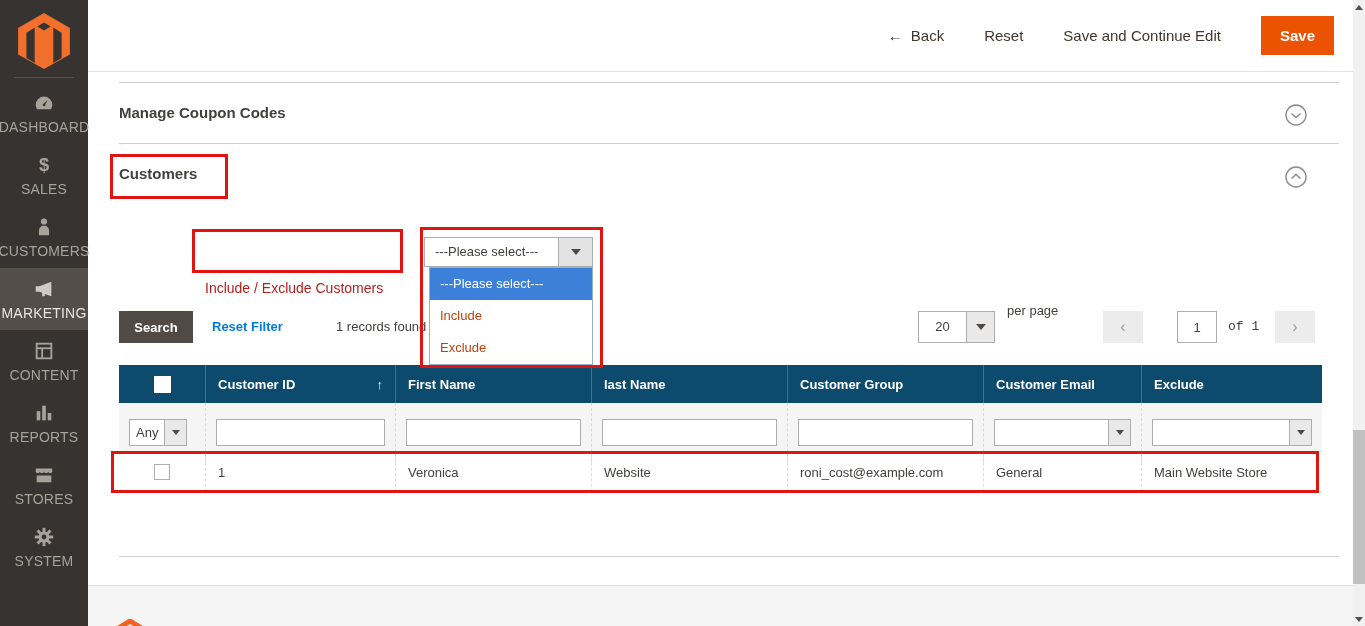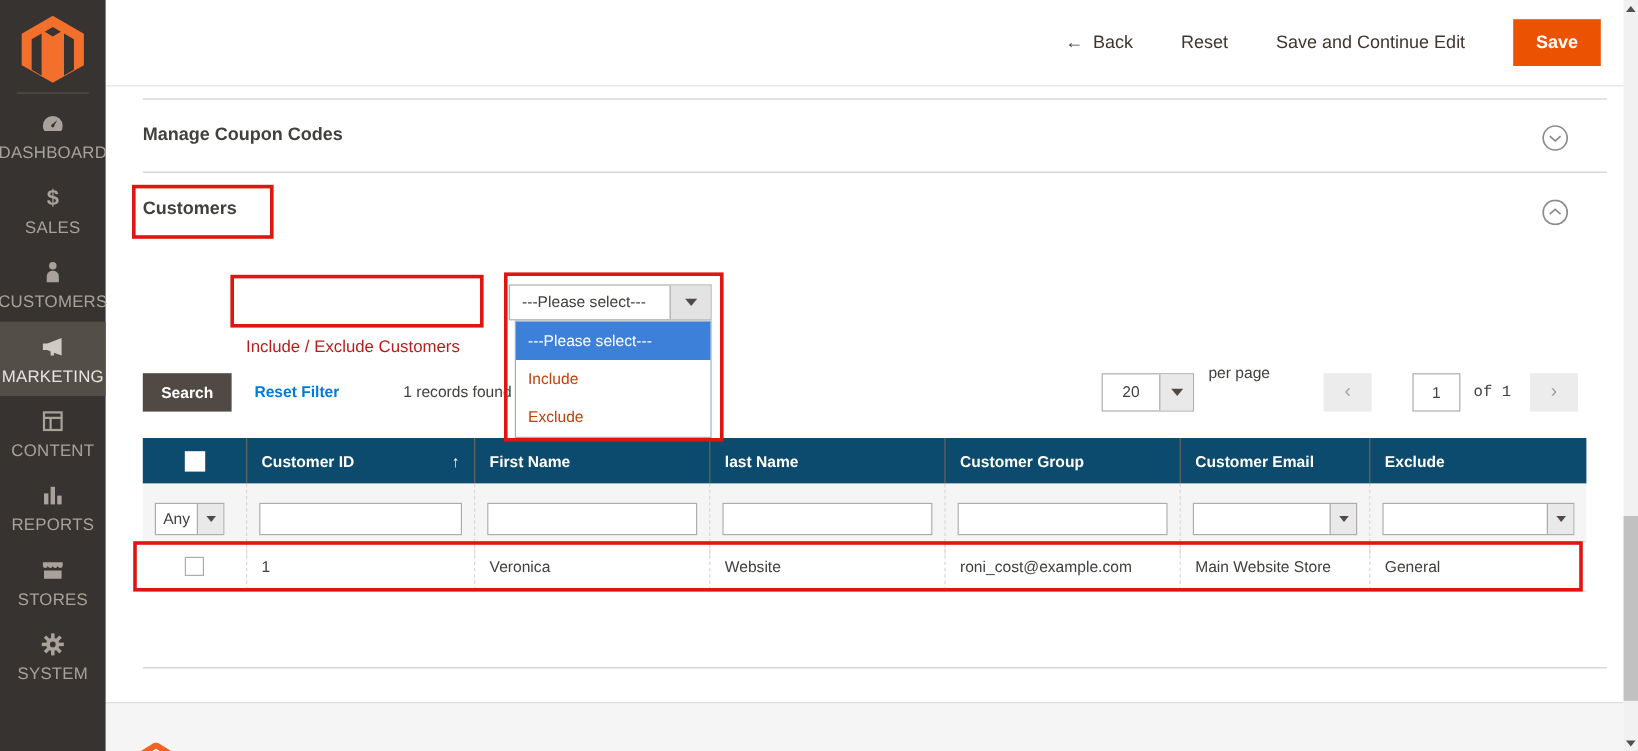--- a/index.html
+++ b/index.html
@@ -355,22 +355,22 @@
       </div>
 
       <div class="g-row g-data">
         <div class="g-cell">
           <span class="row-checkbox"></span>
         </div>
         <div class="g-cell">1</div>
         <div class="g-cell">Veronica</div>
         <div class="g-cell">Website</div>
         <div class="g-cell">roni_cost@example.com</div>
+        <div class="g-cell">General</div>
         <div class="g-cell">Main Website Store</div>
-        <div class="g-cell">General</div>
       </div>
     </div>
 
     <div class="hr" style="top:483px;"></div>
   </main>
 
   <footer class="footer">
     <svg class="footer-logo" width="30" height="10" viewBox="0 0 30 10">
       <polyline points="2,10 15,2 28,10" fill="none" stroke="#f26322" stroke-width="5"></polyline>
     </svg>

